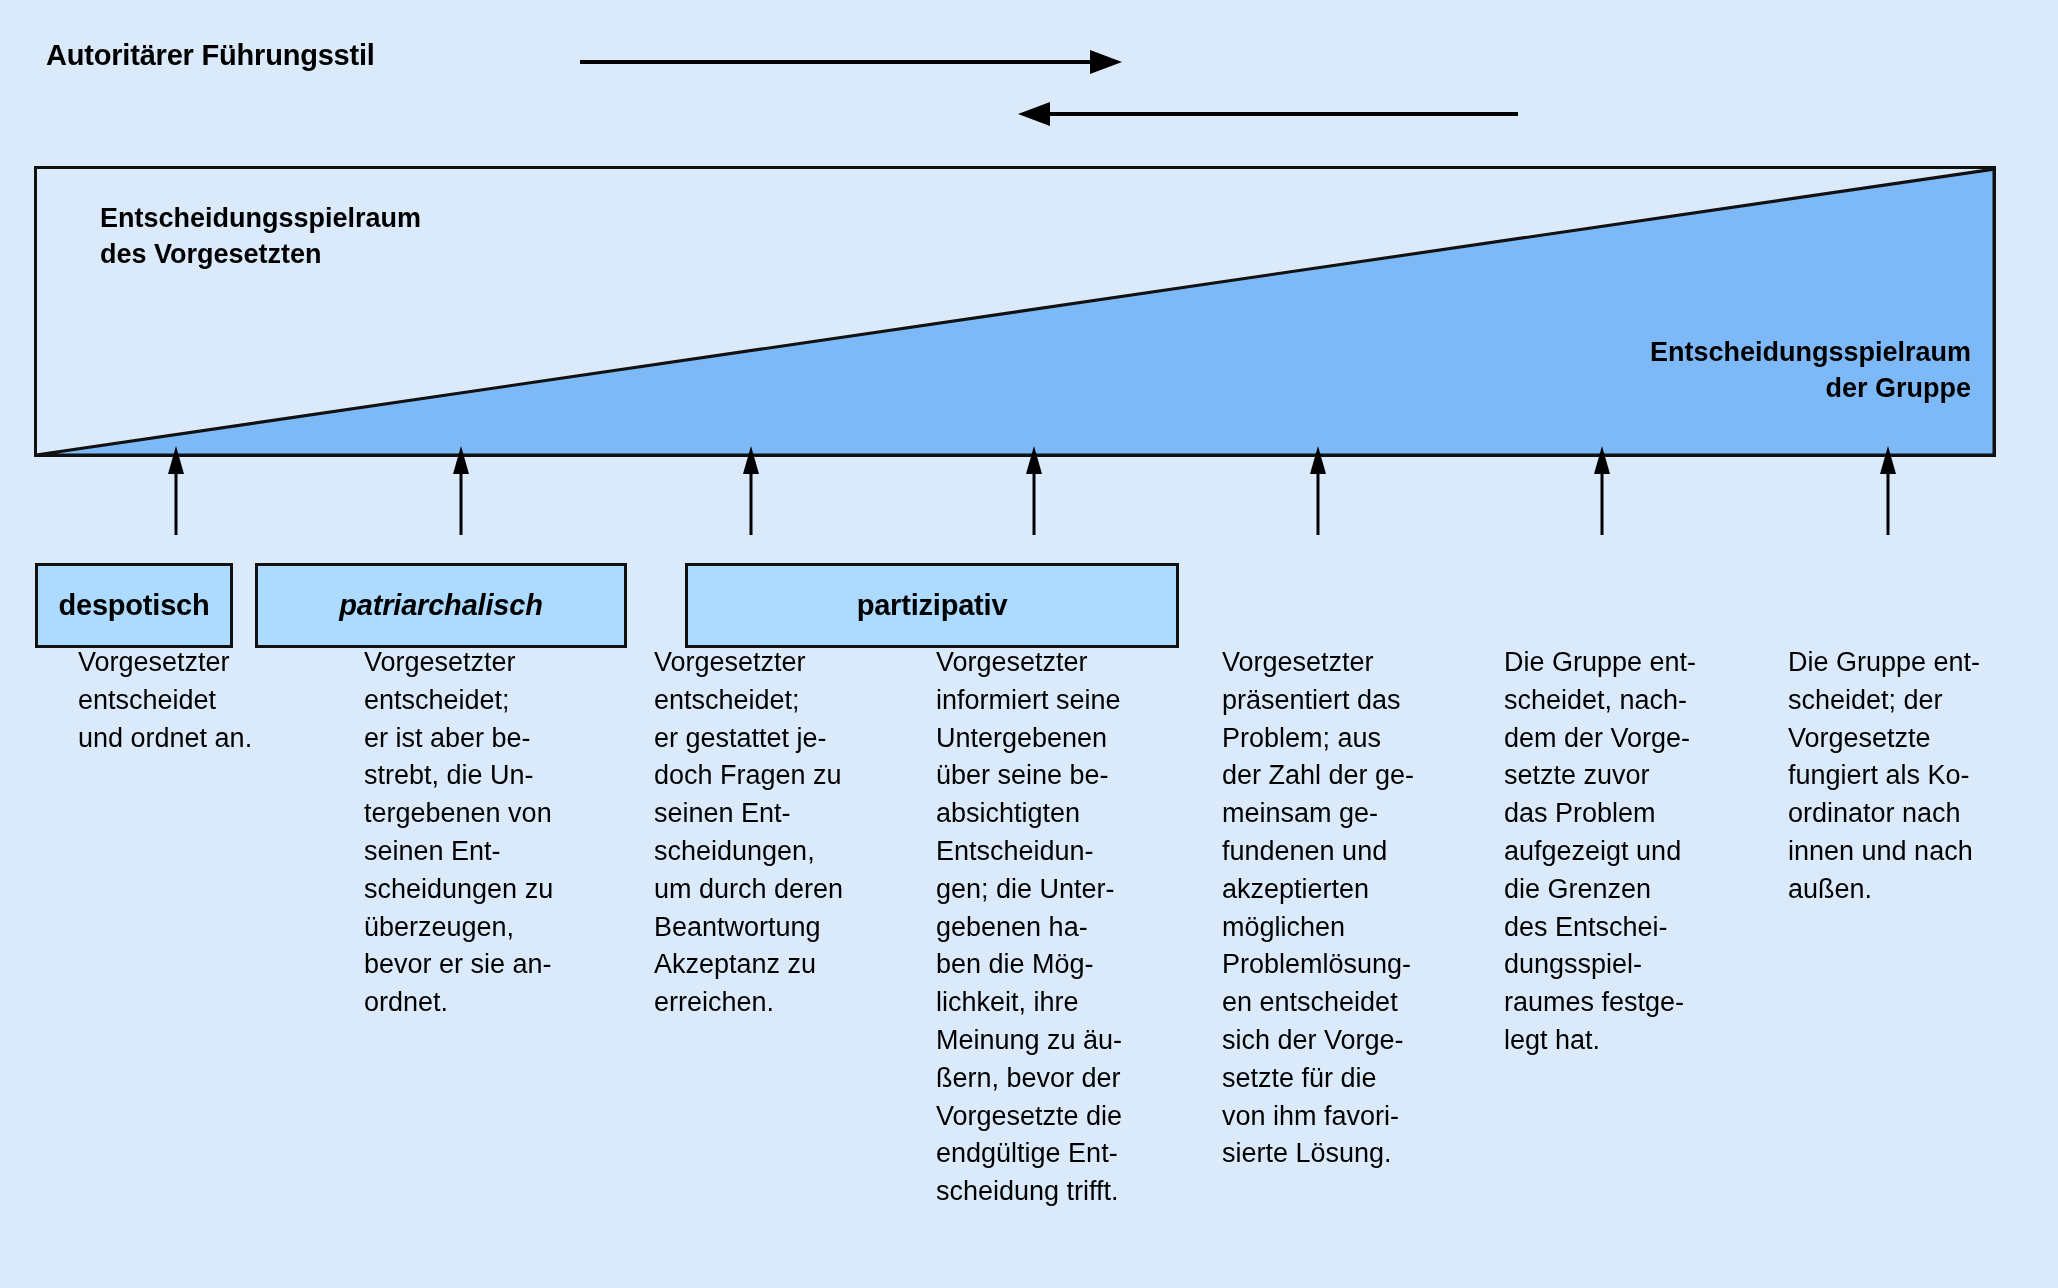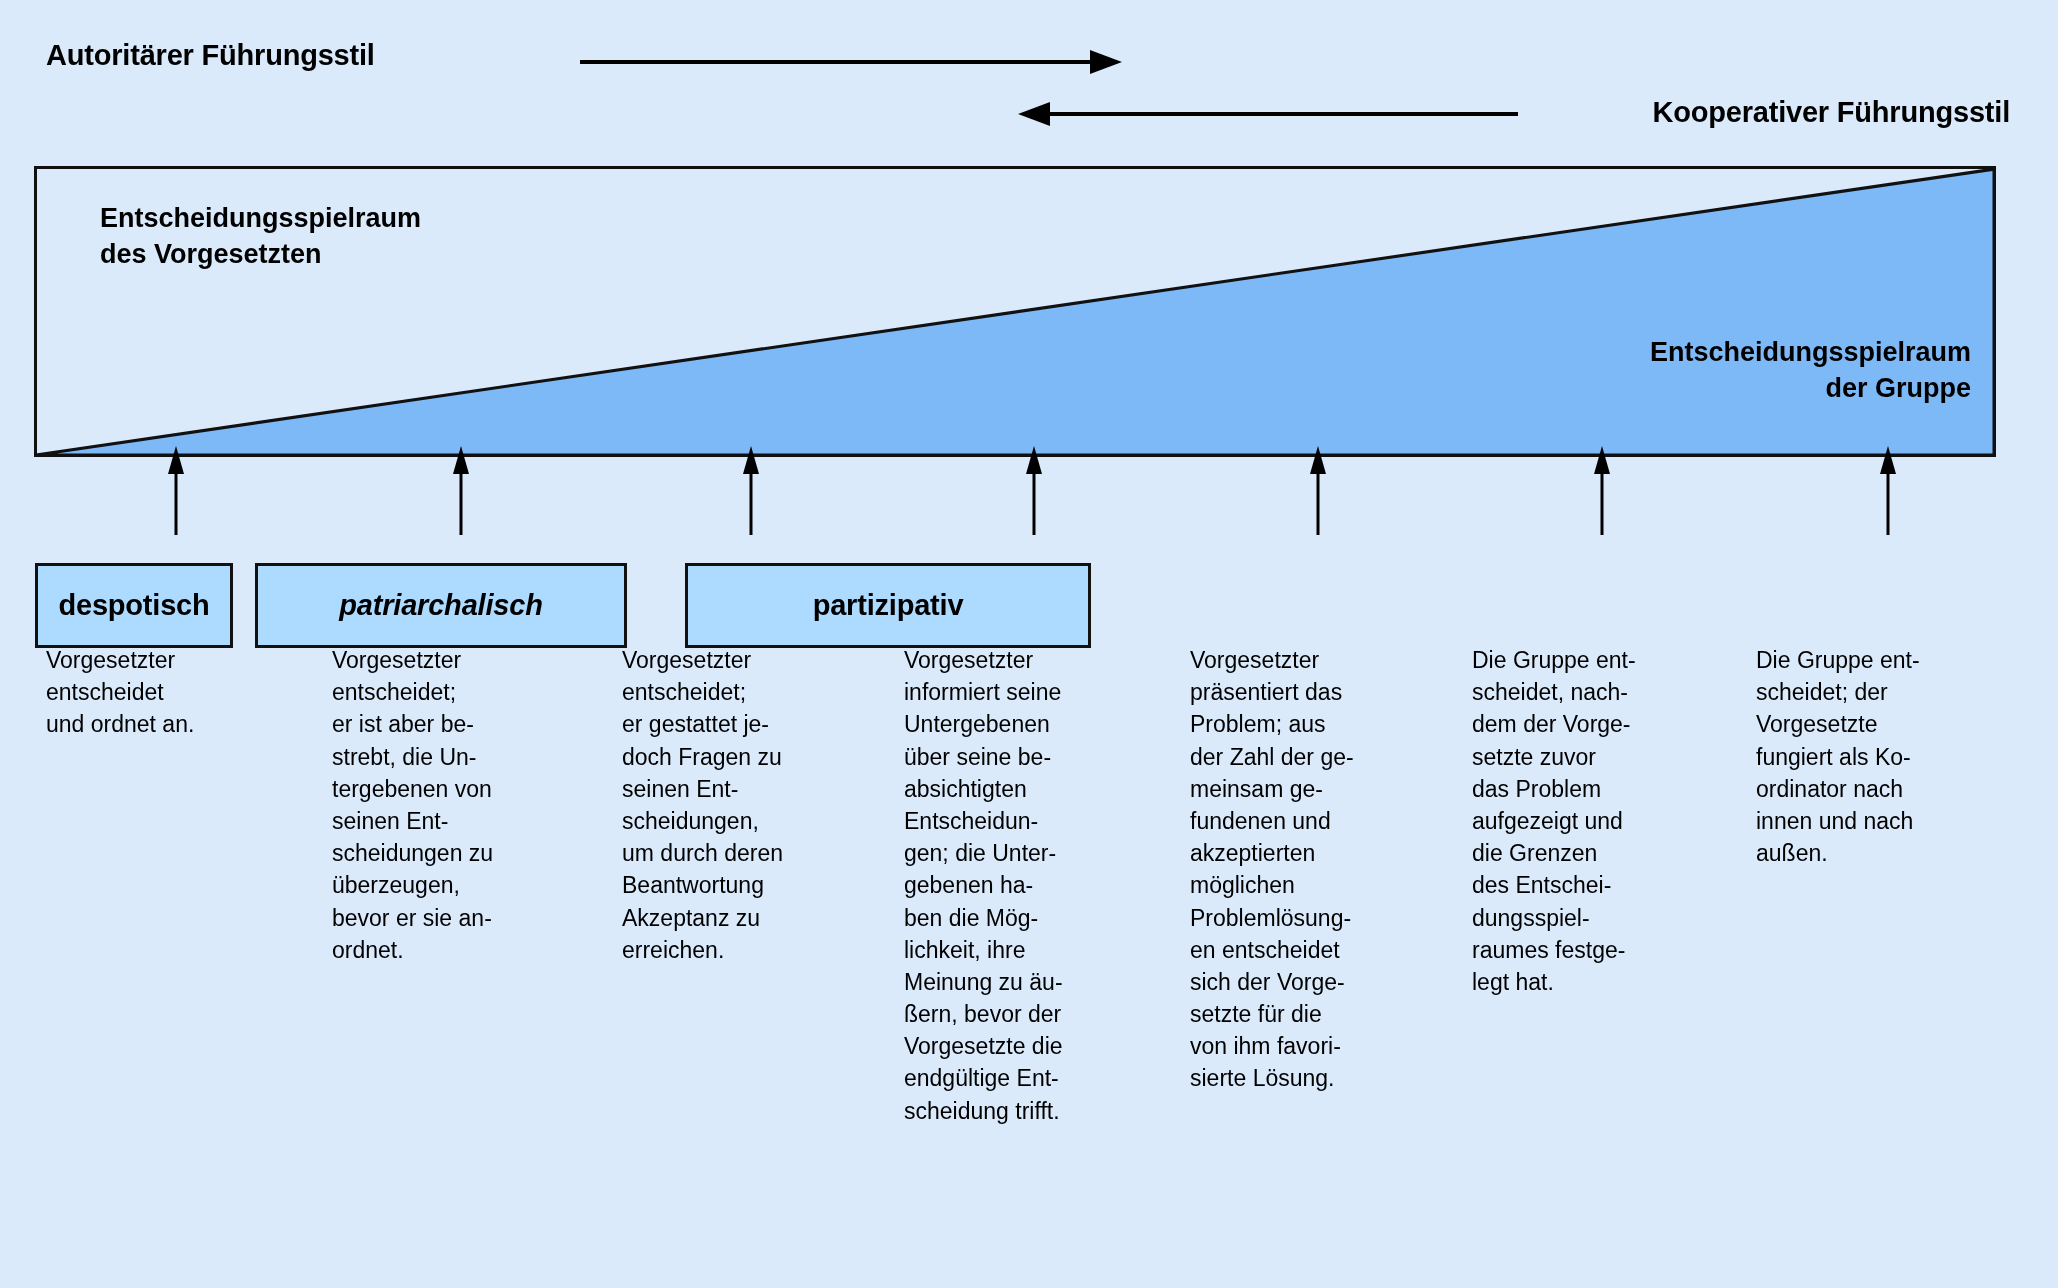--- a/index.html
+++ b/index.html
@@ -55,49 +55,49 @@
     background:#addaff;
     border:3px solid #111;
     box-sizing:border-box;
     display:flex;align-items:center;justify-content:center;margin-top:32px;
   }
   .style-box span{
     font-weight:bold;font-size:29px;color:#000;letter-spacing:-0.2px;
   }
   #box-0{left:35px;width:198px;}
   #box-1{left:255px;width:372px;font-style:italic;}
-  #box-2{left:685px;width:406px;}
+  #box-2{left:685px;width:494px;}
   #box-3{left:1124px;width:411px;}
 
   
   .desc{
     position:absolute;
     top:644px;
-    font-size:23px;
+    font-size:27px;
     line-height:1.40;
     color:#000;
     white-space:pre-line;
     width:250px;
+    margin-left:32px;
   }
   #desc-0{left:46px;}
   #desc-1{left:332px;}
   #desc-2{left:622px;}
   #desc-3{left:904px;}
   #desc-4{left:1190px;}
   #desc-5{left:1472px;}
   #desc-6{left:1756px;}
 </style>
 </head>
 <body>
 
 <div class="stage">
 
   <div class="hdr" id="hdr-left">Autoritärer Führungsstil</div>
 
-  <div class="hdr" id="hdr-right">Kooperativer Führungsstil</div>
 
   <svg class="arrows" viewBox="0 0 2058 170">
     <g>
       <line x1="580" y1="62" x2="1090" y2="62" stroke="#000" stroke-width="4"></line>
       <polygon points="1090,50 1122,62 1090,74" fill="#000"></polygon>
     </g>
     <g>
       <line x1="1050" y1="114" x2="1518" y2="114" stroke="#000" stroke-width="4"></line>
       <polygon points="1050,102 1018,114 1050,126" fill="#000"></polygon>
     </g>

